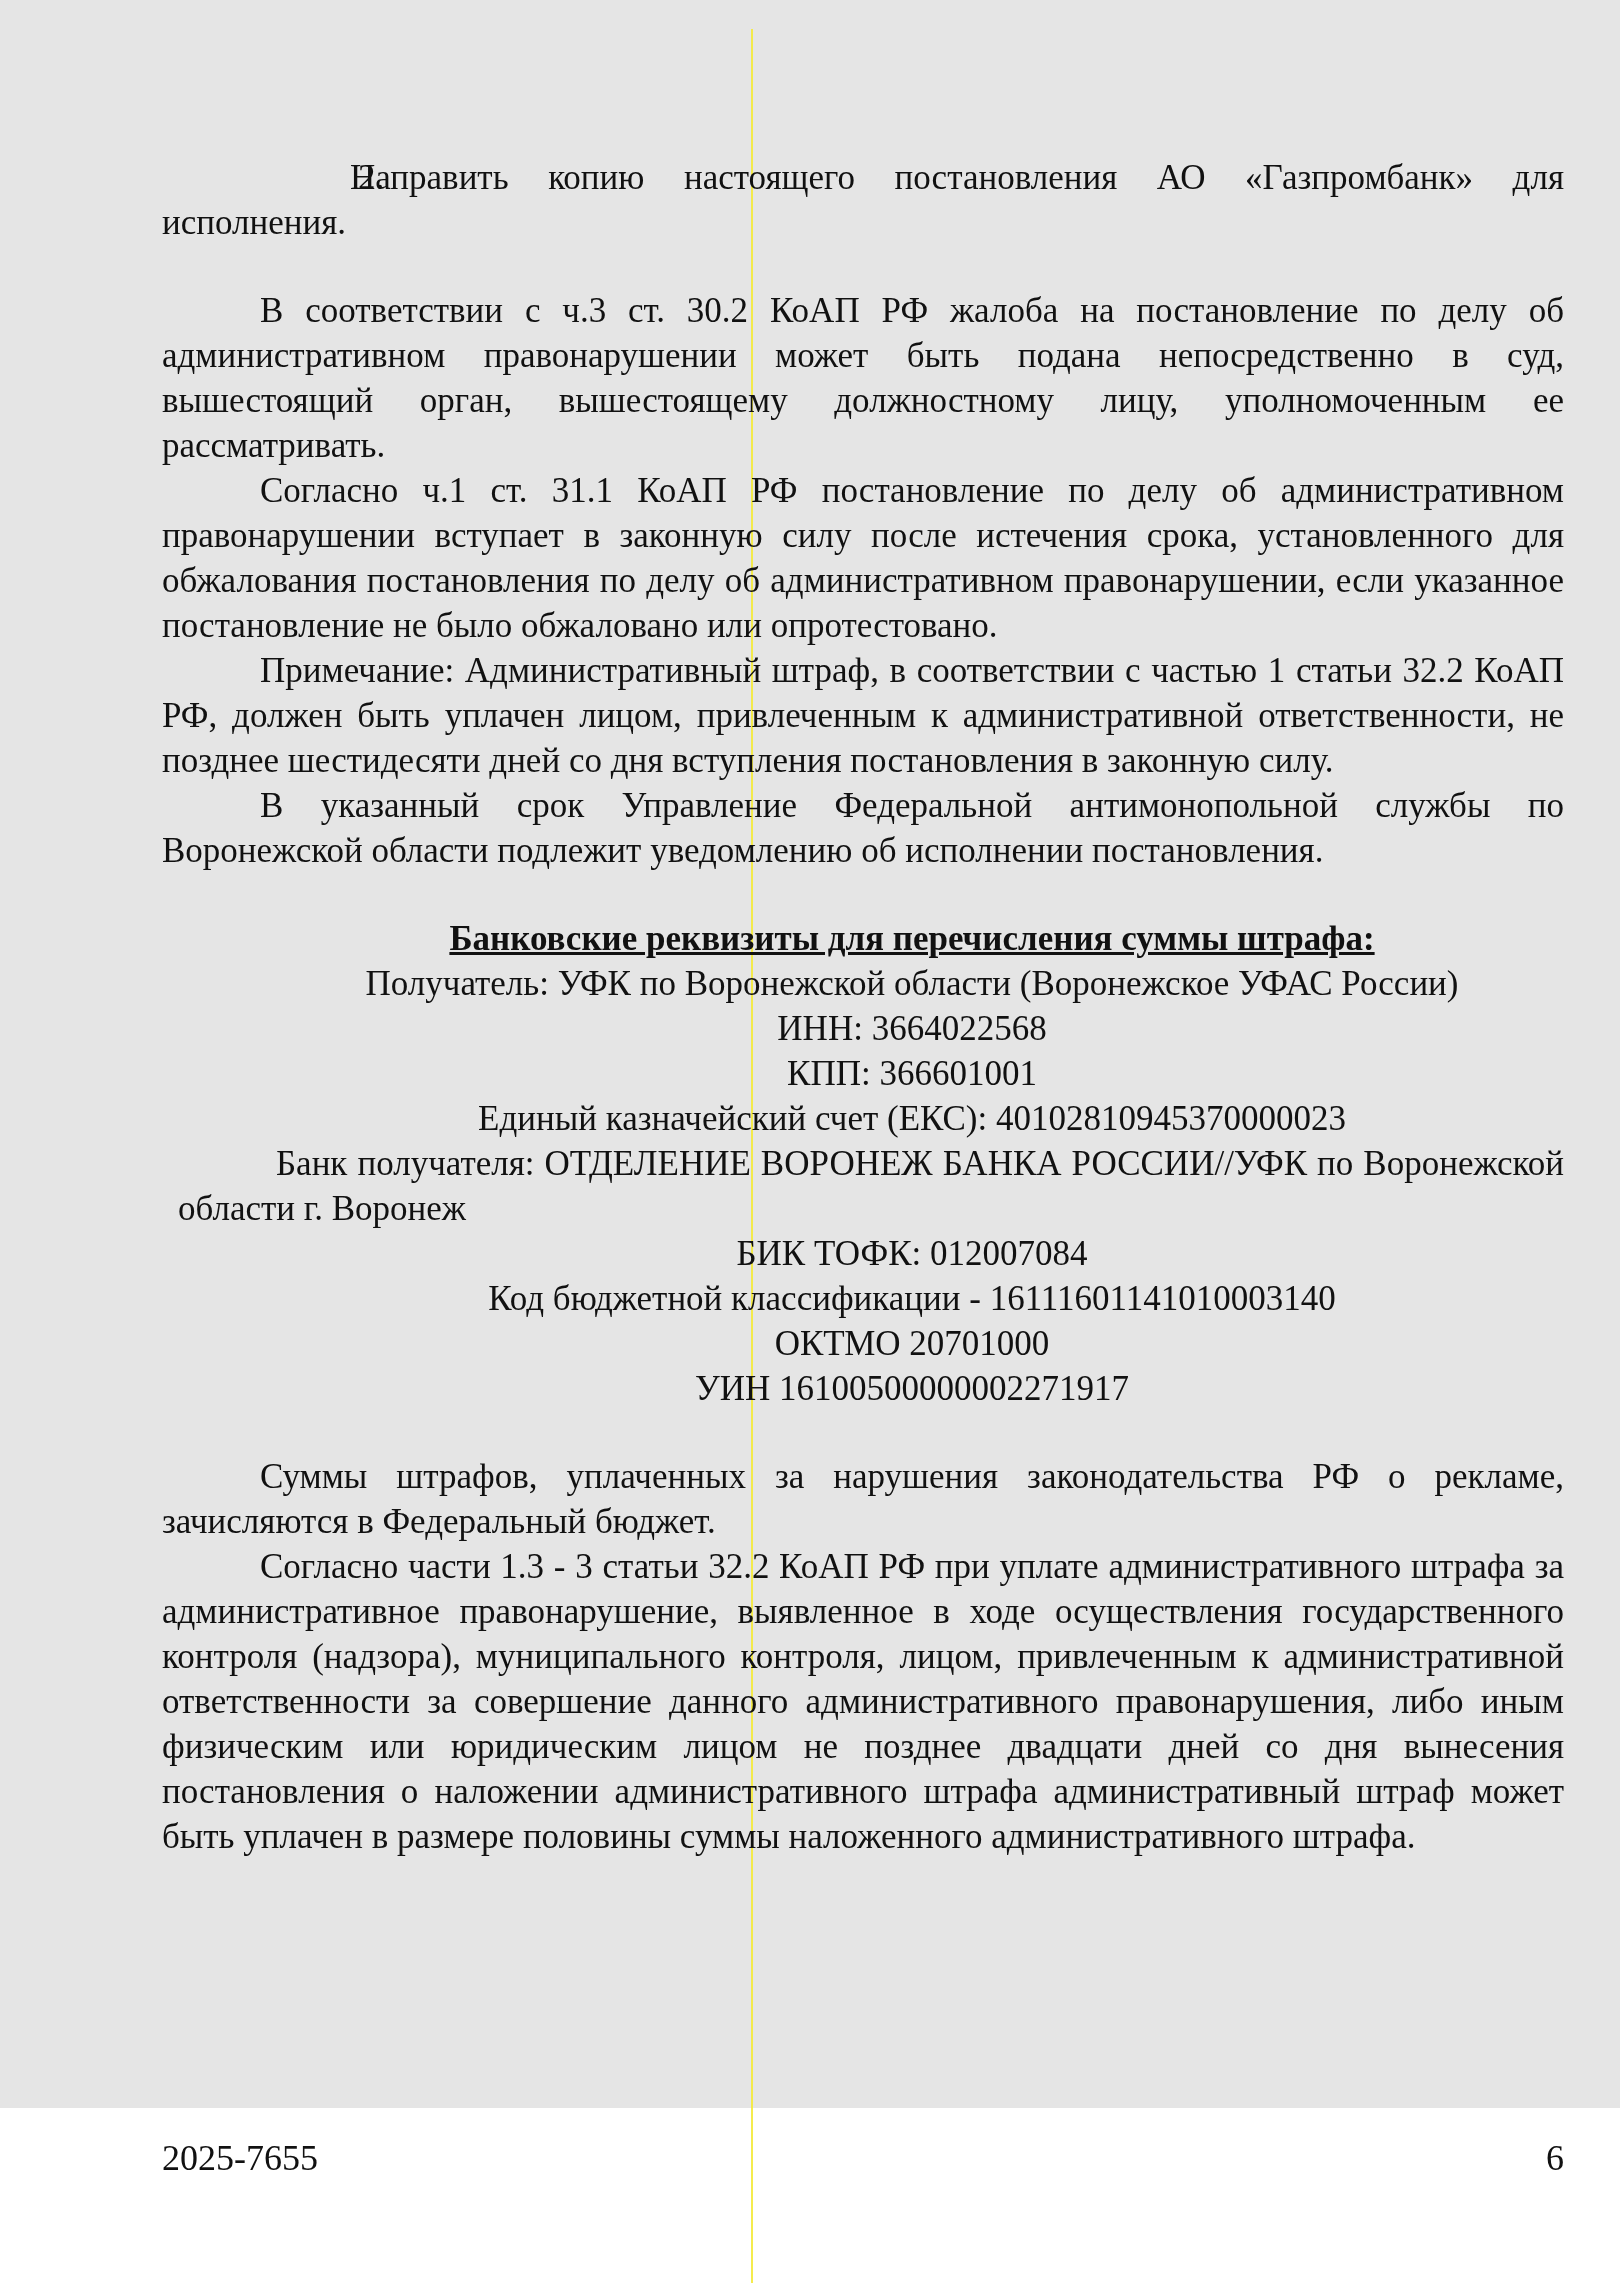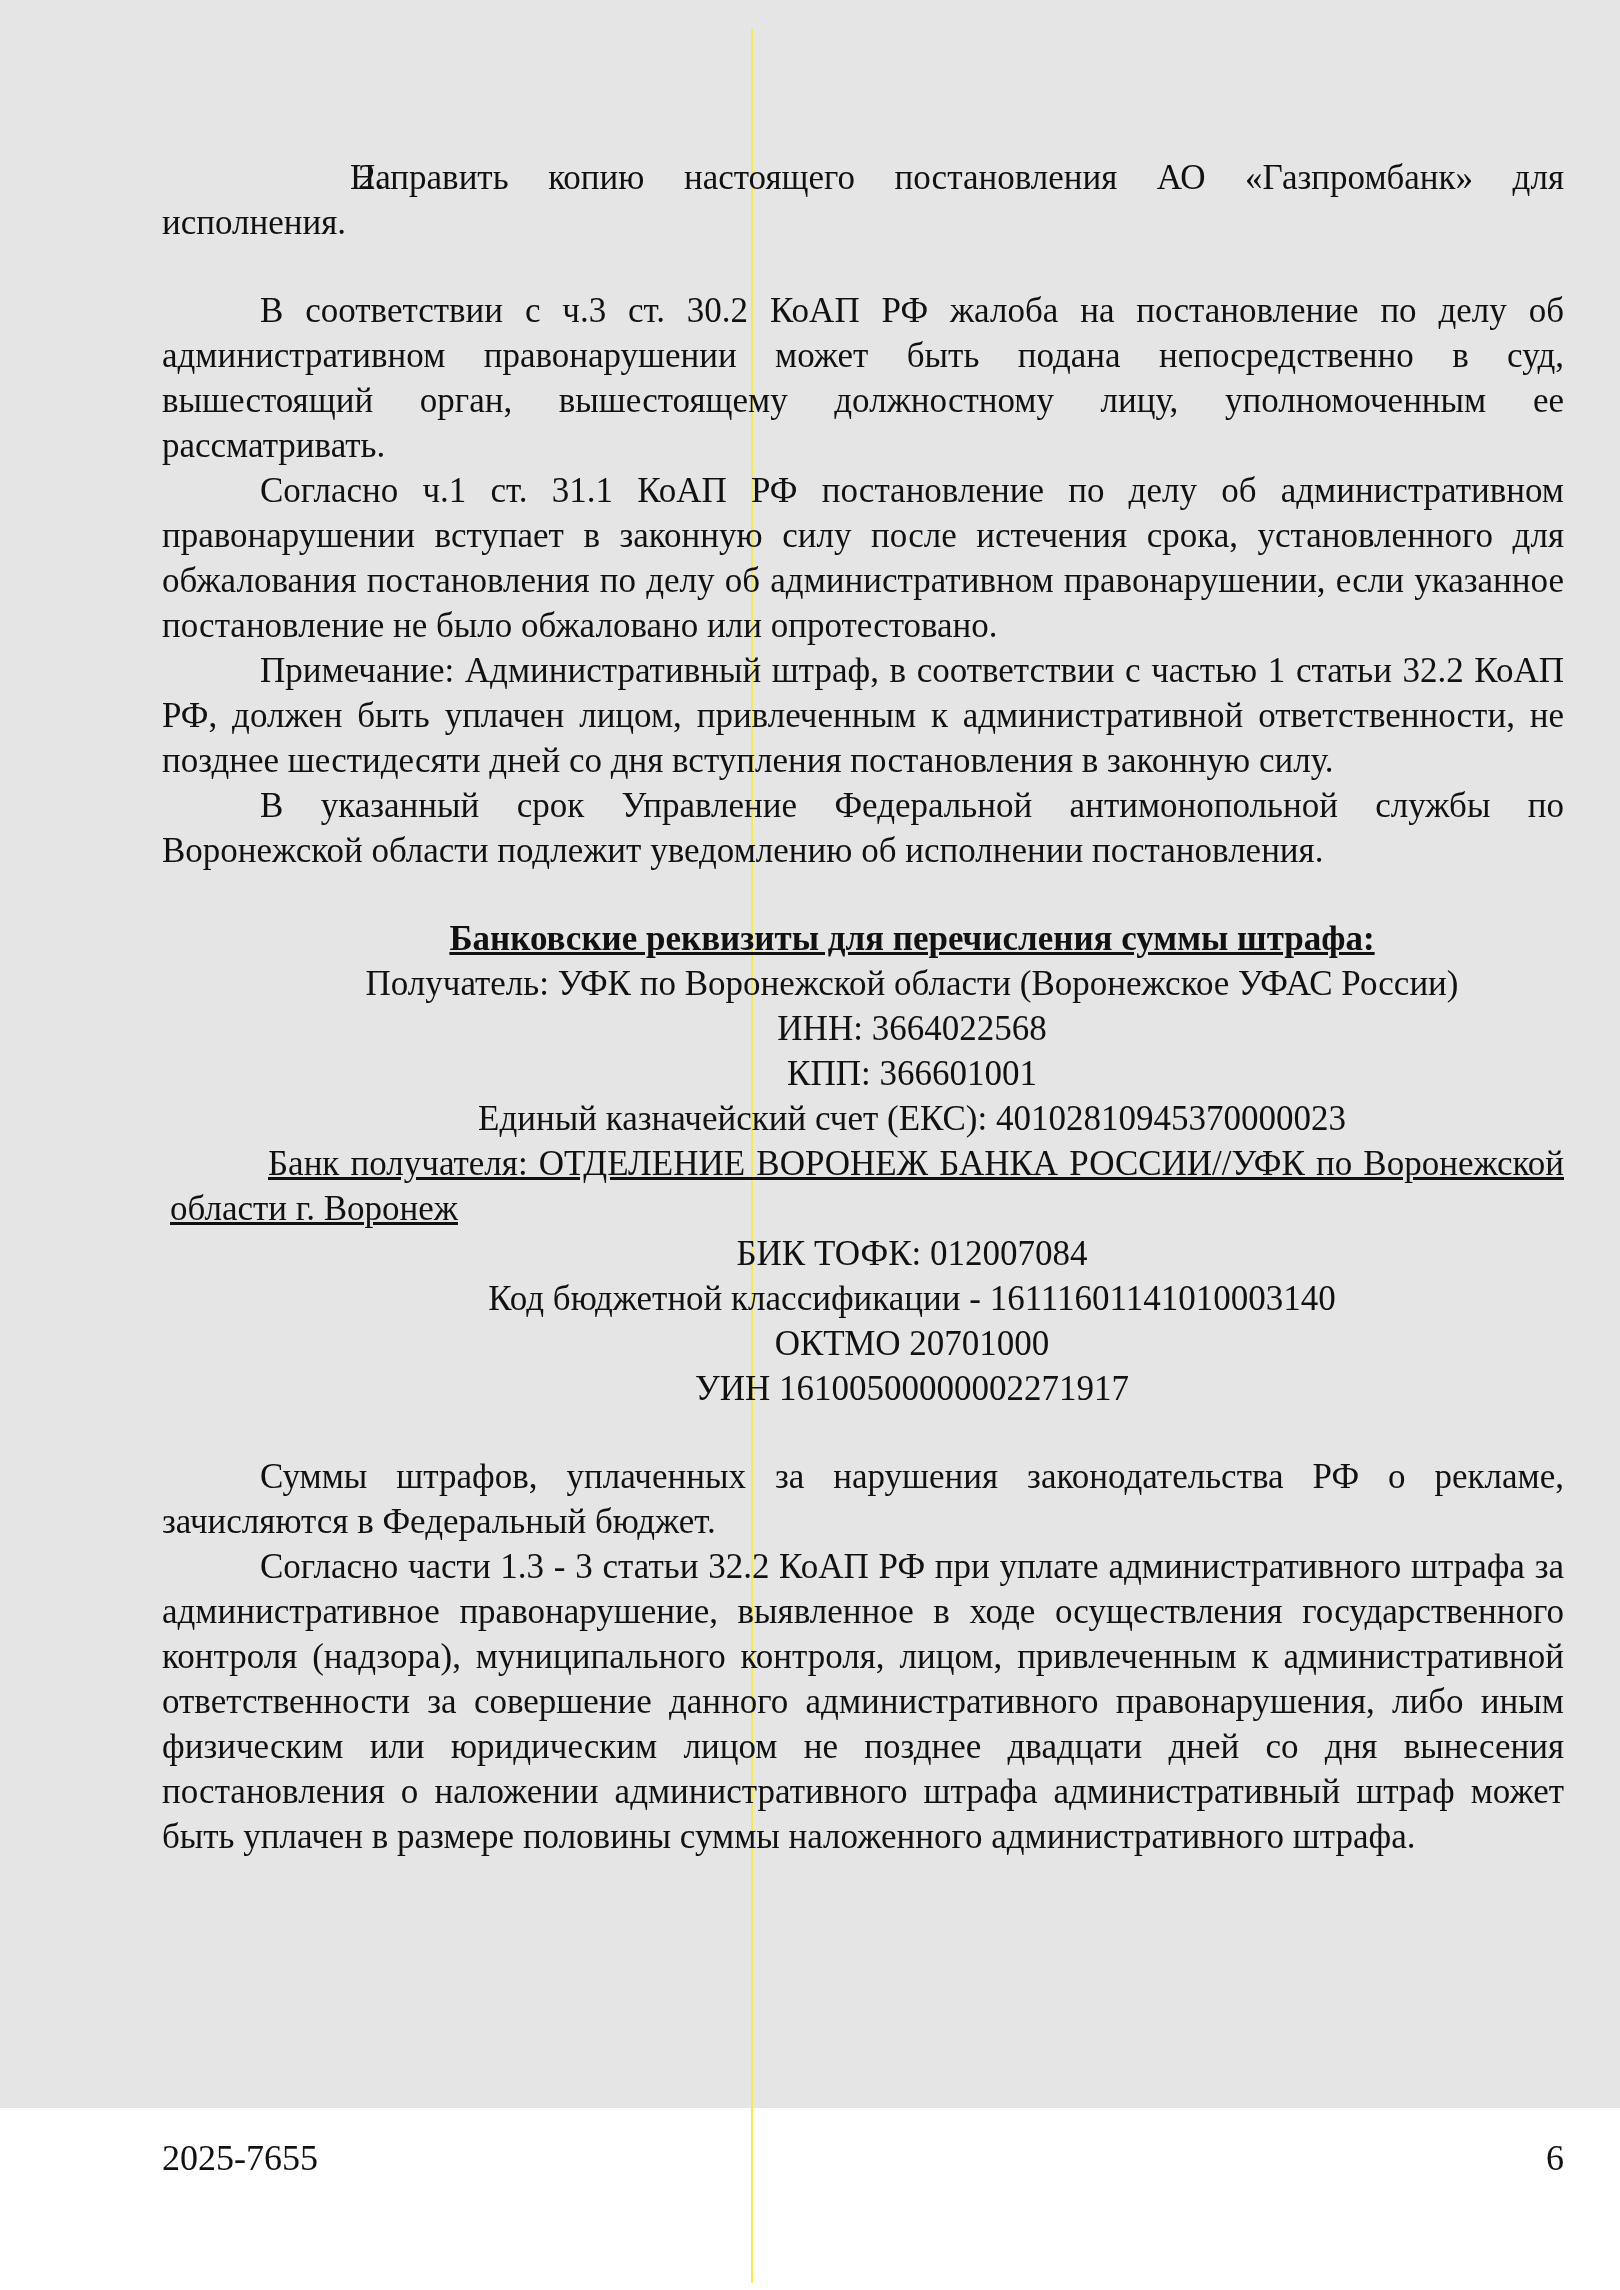--- a/index.html
+++ b/index.html
@@ -18,21 +18,21 @@
       position: absolute; left: 162px; top: 155px; width: 1402px;
       font-size: 35px; line-height: 45px;
     }
     p { margin: 0; text-align: justify; text-indent: 98px; }
     p.num { text-indent: 98px; }
     .num-label { display: inline-block; width: 90px; }
     .gap { height: 43px; }
     .bank { padding-left: 98px; }
     .bank div { text-align: center; }
     .bank-title { font-weight: bold; text-decoration: underline; text-decoration-thickness: 2.9px; }
-    .bank-wrap { text-indent: 98px; text-align: justify; margin-left: 8px; text-decoration: underline; }
+    .bank-wrap { text-indent: 98px; text-align: justify; margin-left: 16px; }
     .footer {
       position: absolute; left: 162px; top: 2137px; width: 1402px;
       font-size: 36px; display: flex; justify-content: space-between;
     }
   </style>
 </head>
 <body>
 
 <div class="page">
   <div class="yellow-line"></div>

